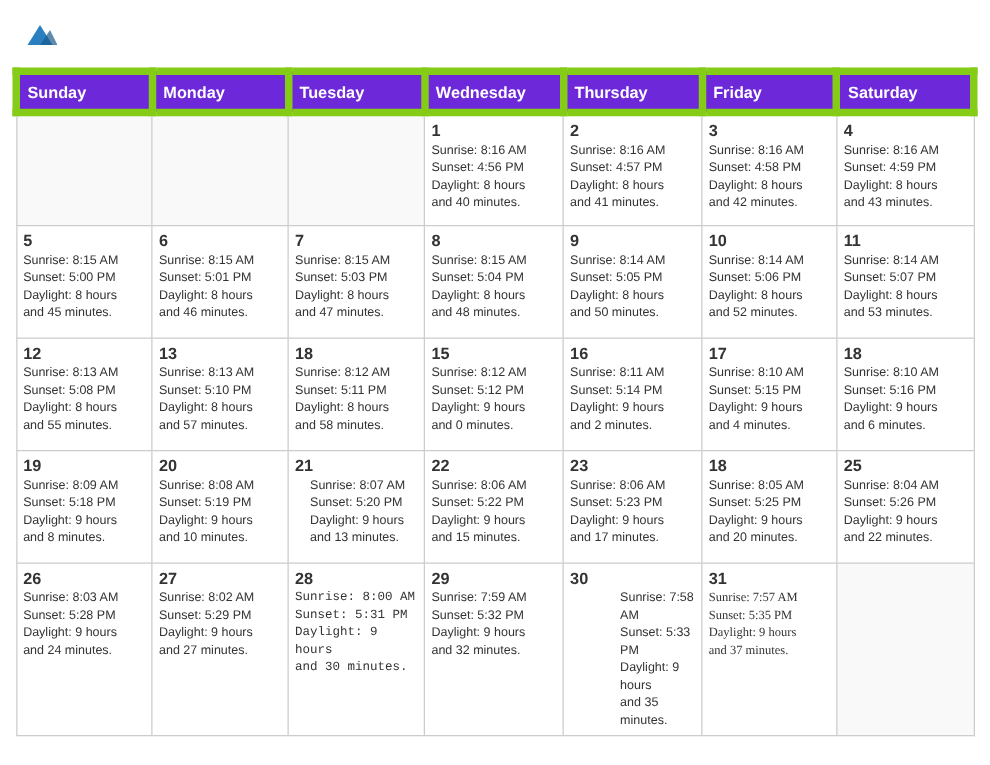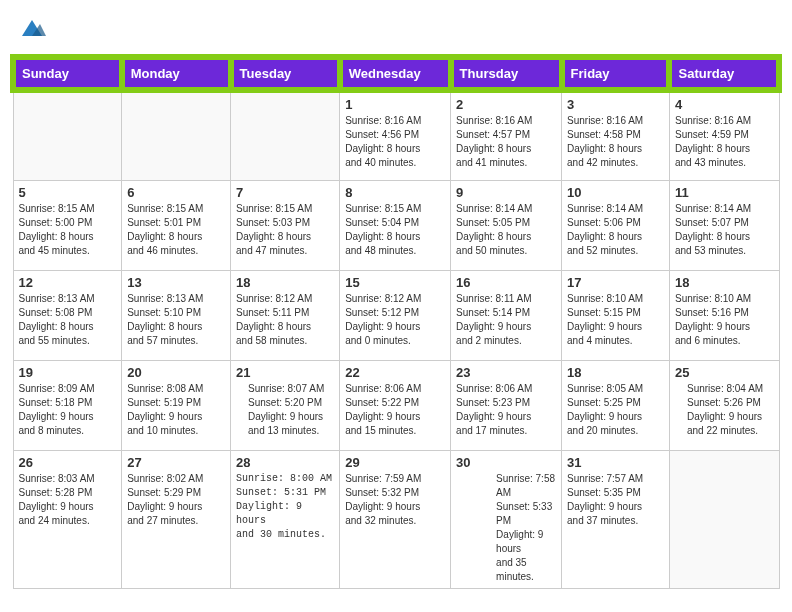--- a/index.html
+++ b/index.html
@@ -301,21 +301,21 @@
         </td>
         <td>
           <div class="day-number">18</div>
           <div class="day-info" style="white-space: pre-line;">Sunrise: 8:05 AM
 Sunset: 5:25 PM
 Daylight: 9 hours
 and 20 minutes.</div>
         </td>
         <td>
           <div class="day-number">25</div>
-          <div class="day-info" style="white-space: pre-line; margin-left: 12px;">Sunrise: 8:04 AM
+          <div class="day-info" style="white-space: pre-line;">Sunrise: 8:04 AM
 Sunset: 5:26 PM
 Daylight: 9 hours
 and 22 minutes.</div>
         </td>
       </tr>
       <tr class="week-row">
         <td>
           <div class="day-number">26</div>
           <div class="day-info" style="white-space: pre-line;">Sunrise: 8:03 AM
 Sunset: 5:28 PM
@@ -345,21 +345,21 @@
         </td>
         <td>
           <div class="day-number">30</div>
           <div class="day-info" style="white-space: pre-line; margin-left: 40px;">Sunrise: 7:58 AM
 Sunset: 5:33 PM
 Daylight: 9 hours
 and 35 minutes.</div>
         </td>
         <td>
           <div class="day-number">31</div>
-          <div class="day-info" style="white-space: pre-line;">Sunrise: 7:57 AM
+          <div class="day-info" style="white-space: pre-line; font-family: Liberation Serif, serif;">Sunrise: 7:57 AM
 Sunset: 5:35 PM
 Daylight: 9 hours
 and 37 minutes.</div>
         </td>
         <td class="empty"></td>
       </tr>
     </tbody>
 </table>
 
 </body></html>

